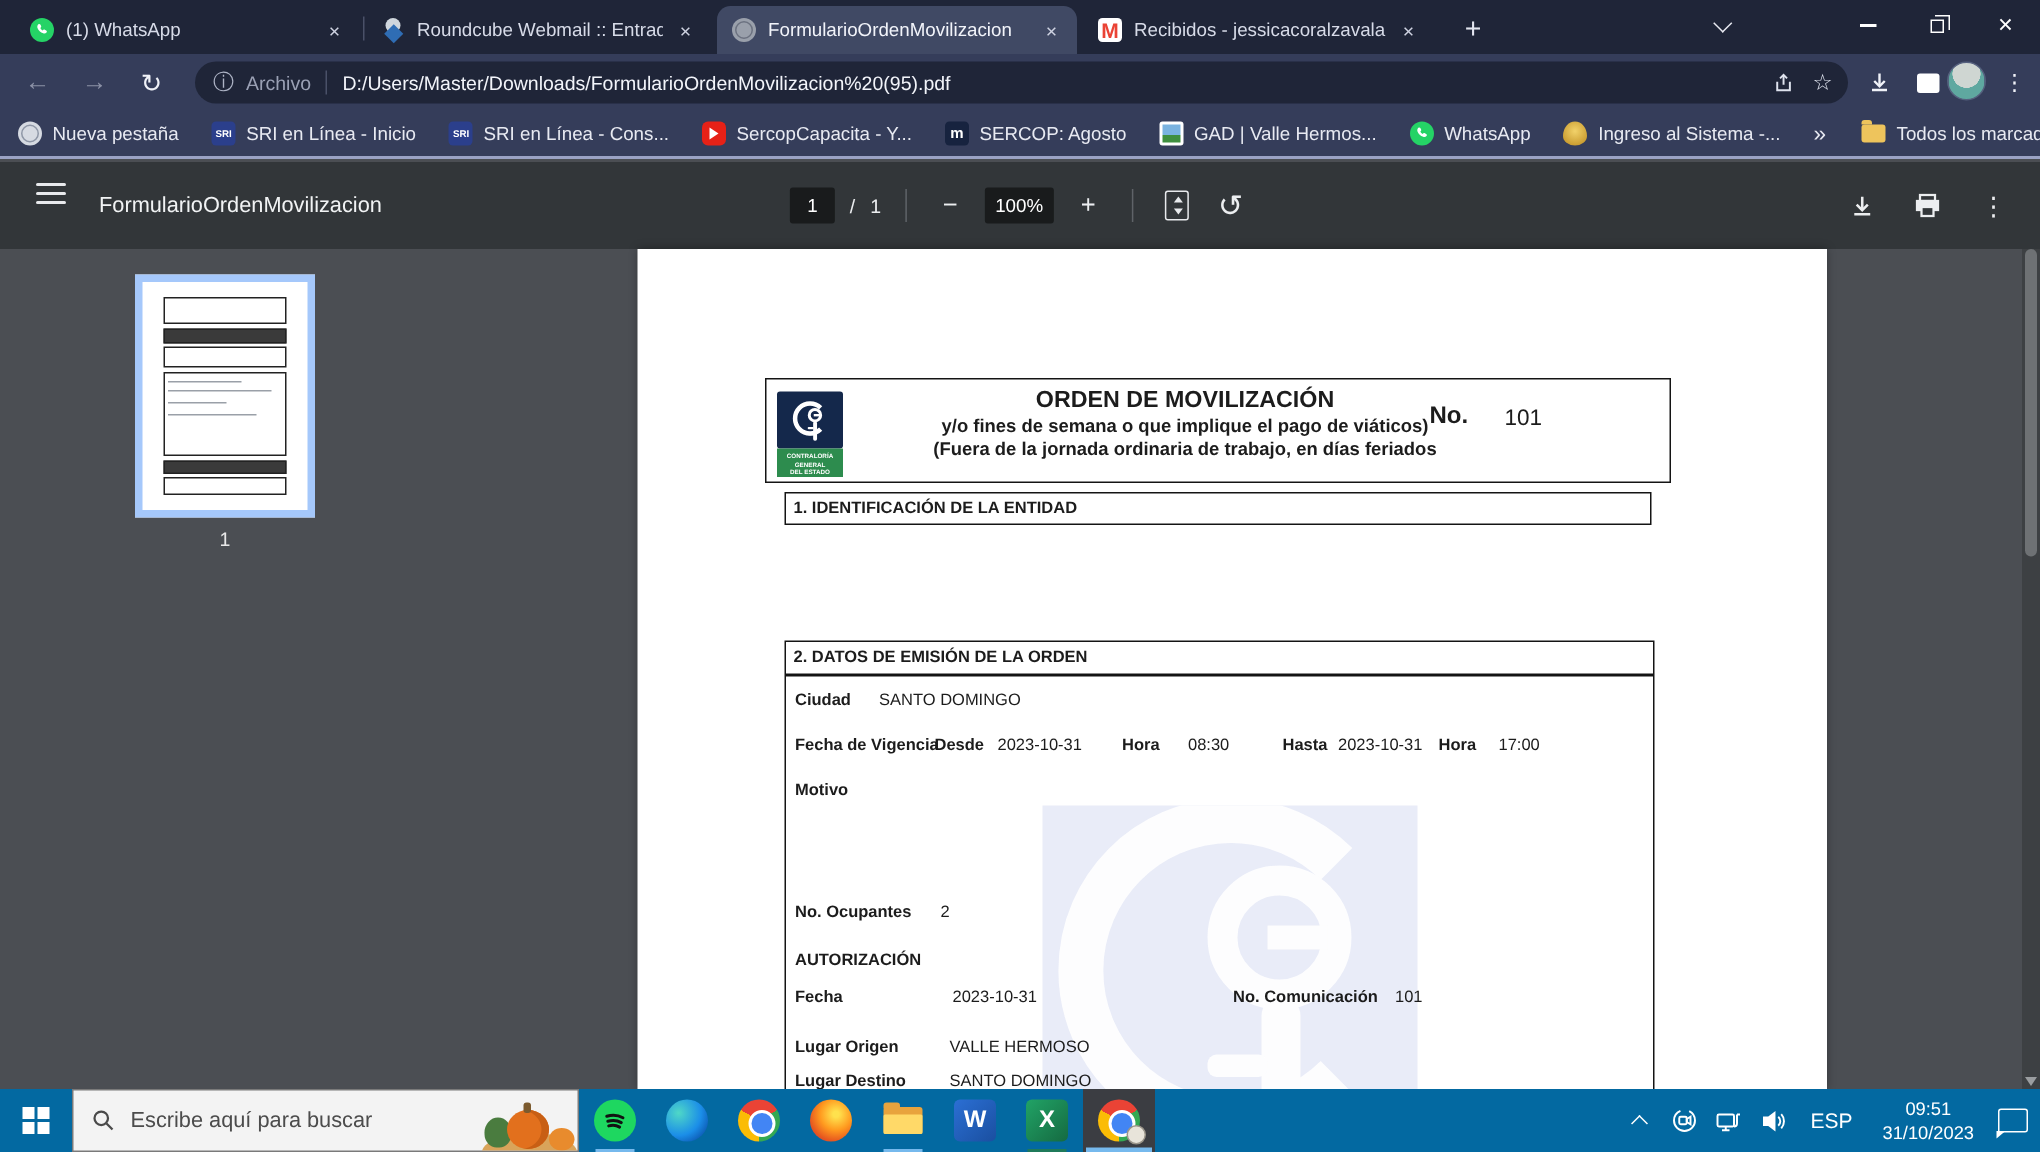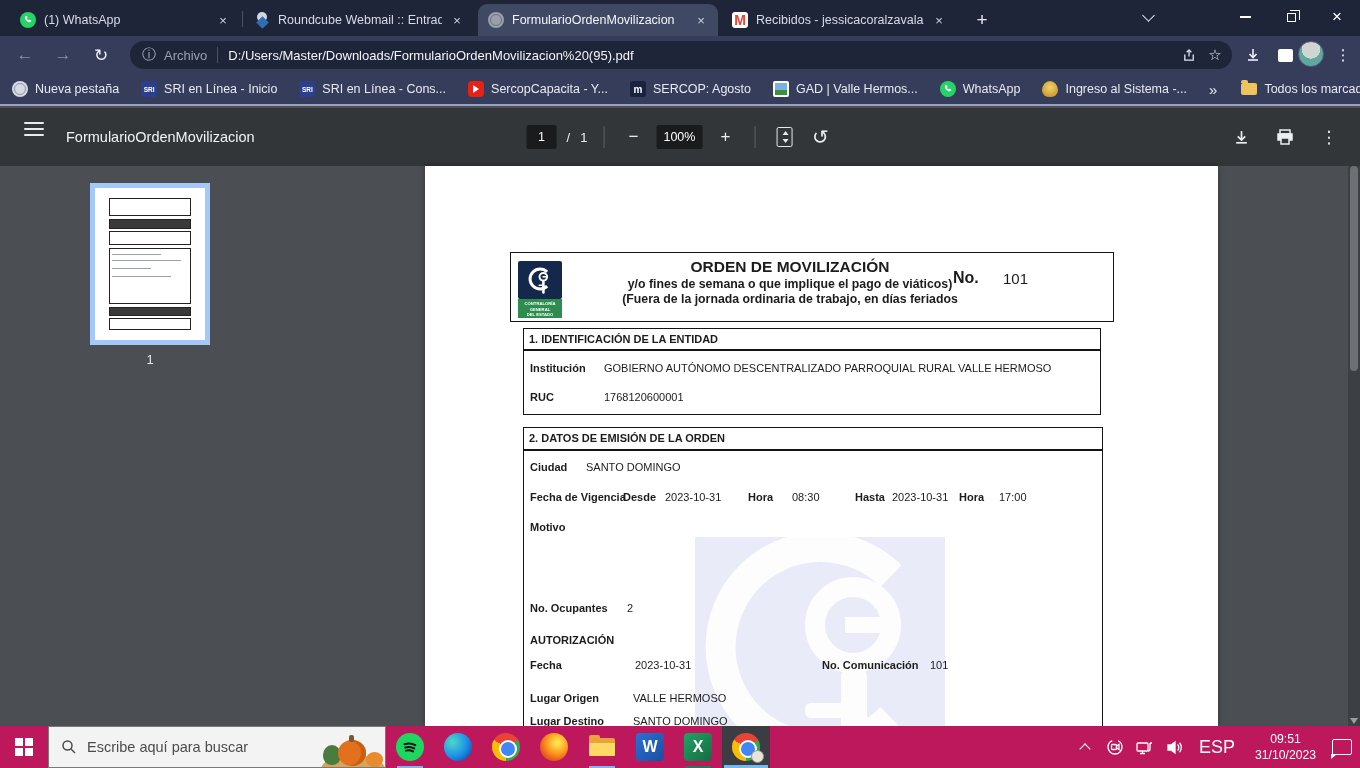--- a/index.html
+++ b/index.html
@@ -101,21 +101,21 @@
   .watermark { position:absolute; left:270px; top:371px; width:250px; height:190px; background:#e9ecf8; overflow:hidden; }
 
   .cge-logo-box { position:absolute; left:93px; top:95px; width:44px; height:57px; }
   .cge-navy { width:44px; height:38px; background:#14284b; border-radius:2px; display:flex; align-items:center; justify-content:center; }
   .cge-green { width:44px; height:19px; background:#2d8c4e; color:#fff; font-size:4.2px; font-weight:bold; text-align:center; line-height:1.35; padding-top:2px; }
   .doc-title { position:absolute; left:150px; top:92px; width:430px; text-align:center; }
   .doc-title .l1 { font-size:15.5px; font-weight:bold; }
   .doc-title .l2 { font-size:12.3px; font-weight:bold; margin-top:1px; }
 
   
-  .taskbarw { left:0; top:726px; width:1360px; height:42px; background:#be185d; display:flex; align-items:stretch; color:#fff; }
+  .taskbarw { left:0; top:726px; width:1360px; height:42px; background:#0369a1; display:flex; align-items:stretch; color:#fff; }
   .start-btn { width:48px; display:flex; align-items:center; justify-content:center; }
   .win-logo { display:grid; grid-template-columns:8px 8px; grid-template-rows:8px 8px; gap:1.5px; }
   .win-logo span { background:#fff; }
   .tb-search { width:338px; background:#f3f3f3; border:1px solid #7a7a7a; display:flex; align-items:center; position:relative; overflow:hidden; }
   .tb-search-label { font-size:14.5px; color:#4c4c4c; margin-left:10px; }
   .pumpkins { position:absolute; right:0; top:0; width:64px; height:42px; }
   .pk-base { position:absolute; left:0; bottom:0; width:64px; height:14px; background:#d9a45a; border-radius:50% 50% 0 0/100% 100% 0 0; }
   .pk-green { position:absolute; left:2px; bottom:4px; width:18px; height:20px; background:#4a7c3f; border-radius:50% 50% 45% 45%; }
   .pk-big { position:absolute; left:17px; bottom:3px; width:28px; height:26px; background:#e2701d; border-radius:50%; box-shadow:inset -5px 0 0 #c85f14; }
   .pk-big:before { content:""; position:absolute; left:11px; top:-5px; width:5px; height:7px; background:#7b5a2e; border-radius:2px; }
@@ -134,21 +134,21 @@
   .folder-ico .fback { position:absolute; left:1px; top:5px; width:26px; height:18px; background:#e8a33d; border-radius:2px; }
   .folder-ico .fback:before { content:""; position:absolute; top:-3px; left:0; width:11px; height:4px; background:#e8a33d; border-radius:2px 2px 0 0; }
   .folder-ico .ffront { position:absolute; left:1px; top:10px; width:26px; height:13px; background:#ffd968; border-radius:1px; }
   .office-sq { border-radius:4px; display:flex; align-items:center; justify-content:center; font-weight:bold; font-size:16px; color:#fff; }
   .word-sq { background:linear-gradient(135deg,#2b6fd4,#1a4fa0); }
   .excel-sq { background:linear-gradient(135deg,#21a366,#156a41); }
   .chrome-badge { position:absolute; right:-4px; bottom:-2px; width:13px; height:13px; background:#e8e4da; border-radius:50%; border:1px solid #9a958a; }
   .tray { margin-left:auto; display:flex; align-items:center; gap:6px; padding-right:6px; }
   .tray-ico { width:24px; height:42px; display:flex; align-items:center; justify-content:center; }
   .caret-up { width:8px; height:8px; border-left:1.6px solid #fff; border-top:1.6px solid #fff; transform:rotate(45deg); margin-top:4px; }
-  .tb-lang { font-size:18px; padding:0 6px; }
+  .tb-lang { font-size:14px; padding:0 6px; }
   .tb-clock { text-align:center; font-size:12.2px; line-height:1.35; padding:0 8px; }
   .notif { width:20px; height:16px; border:1.6px solid #fff; border-radius:2px 2px 2px 0; position:relative; }
   .notif:after { content:""; position:absolute; left:-1.6px; bottom:-5px; width:0; height:0; border-top:5px solid #fff; border-right:6px solid transparent; }
 </style>
 </head>
 <body>
 
 <div id="screen">
 
   <div class="abs titlebar">
@@ -371,26 +371,20 @@
         <div class="l1">ORDEN DE MOVILIZACIÓN</div>
         <div class="l2">y/o fines de semana o que implique el pago de viáticos)</div>
         <div class="l2">(Fuera de la jornada ordinaria de trabajo, en días feriados</div>
       </div>
       <div class="doc-txt b" style="left:528px;top:103px;font-size:16px;">No.</div>
       <div class="doc-txt" style="left:578px;top:104px;font-size:15px;">101</div>
 
       <div class="docbox" style="left:98px;top:162px;width:578px;height:22px;">
         <div class="doc-txt b" style="left:5px;top:4px;">1. IDENTIFICACIÓN DE LA ENTIDAD</div>
       </div>
-      <div class="docbox" style="left:98px;top:184px;width:578px;height:65px;">
-        <div class="doc-txt b" style="left:6px;top:11px;">Institución</div>
-        <div class="doc-txt" style="left:80px;top:11px;">GOBIERNO AUTÓNOMO DESCENTRALIZADO PARROQUIAL RURAL VALLE HERMOSO</div>
-        <div class="doc-txt b" style="left:6px;top:40px;">RUC</div>
-        <div class="doc-txt" style="left:80px;top:40px;">1768120600001</div>
-      </div>
 
       <div class="docbox" style="left:98px;top:261px;width:580px;height:23px;">
         <div class="doc-txt b" style="left:5px;top:4px;">2. DATOS DE EMISIÓN DE LA ORDEN</div>
       </div>
       <div class="docbox" style="left:98px;top:284px;width:580px;height:290px;">
         <div class="doc-txt b" style="left:6px;top:10px;">Ciudad</div>
         <div class="doc-txt" style="left:62px;top:10px;">SANTO DOMINGO</div>
 
         <div class="doc-txt b" style="left:6px;top:40px;">Fecha de Vigencia</div>
         <div class="doc-txt b" style="left:99px;top:40px;">Desde</div>

